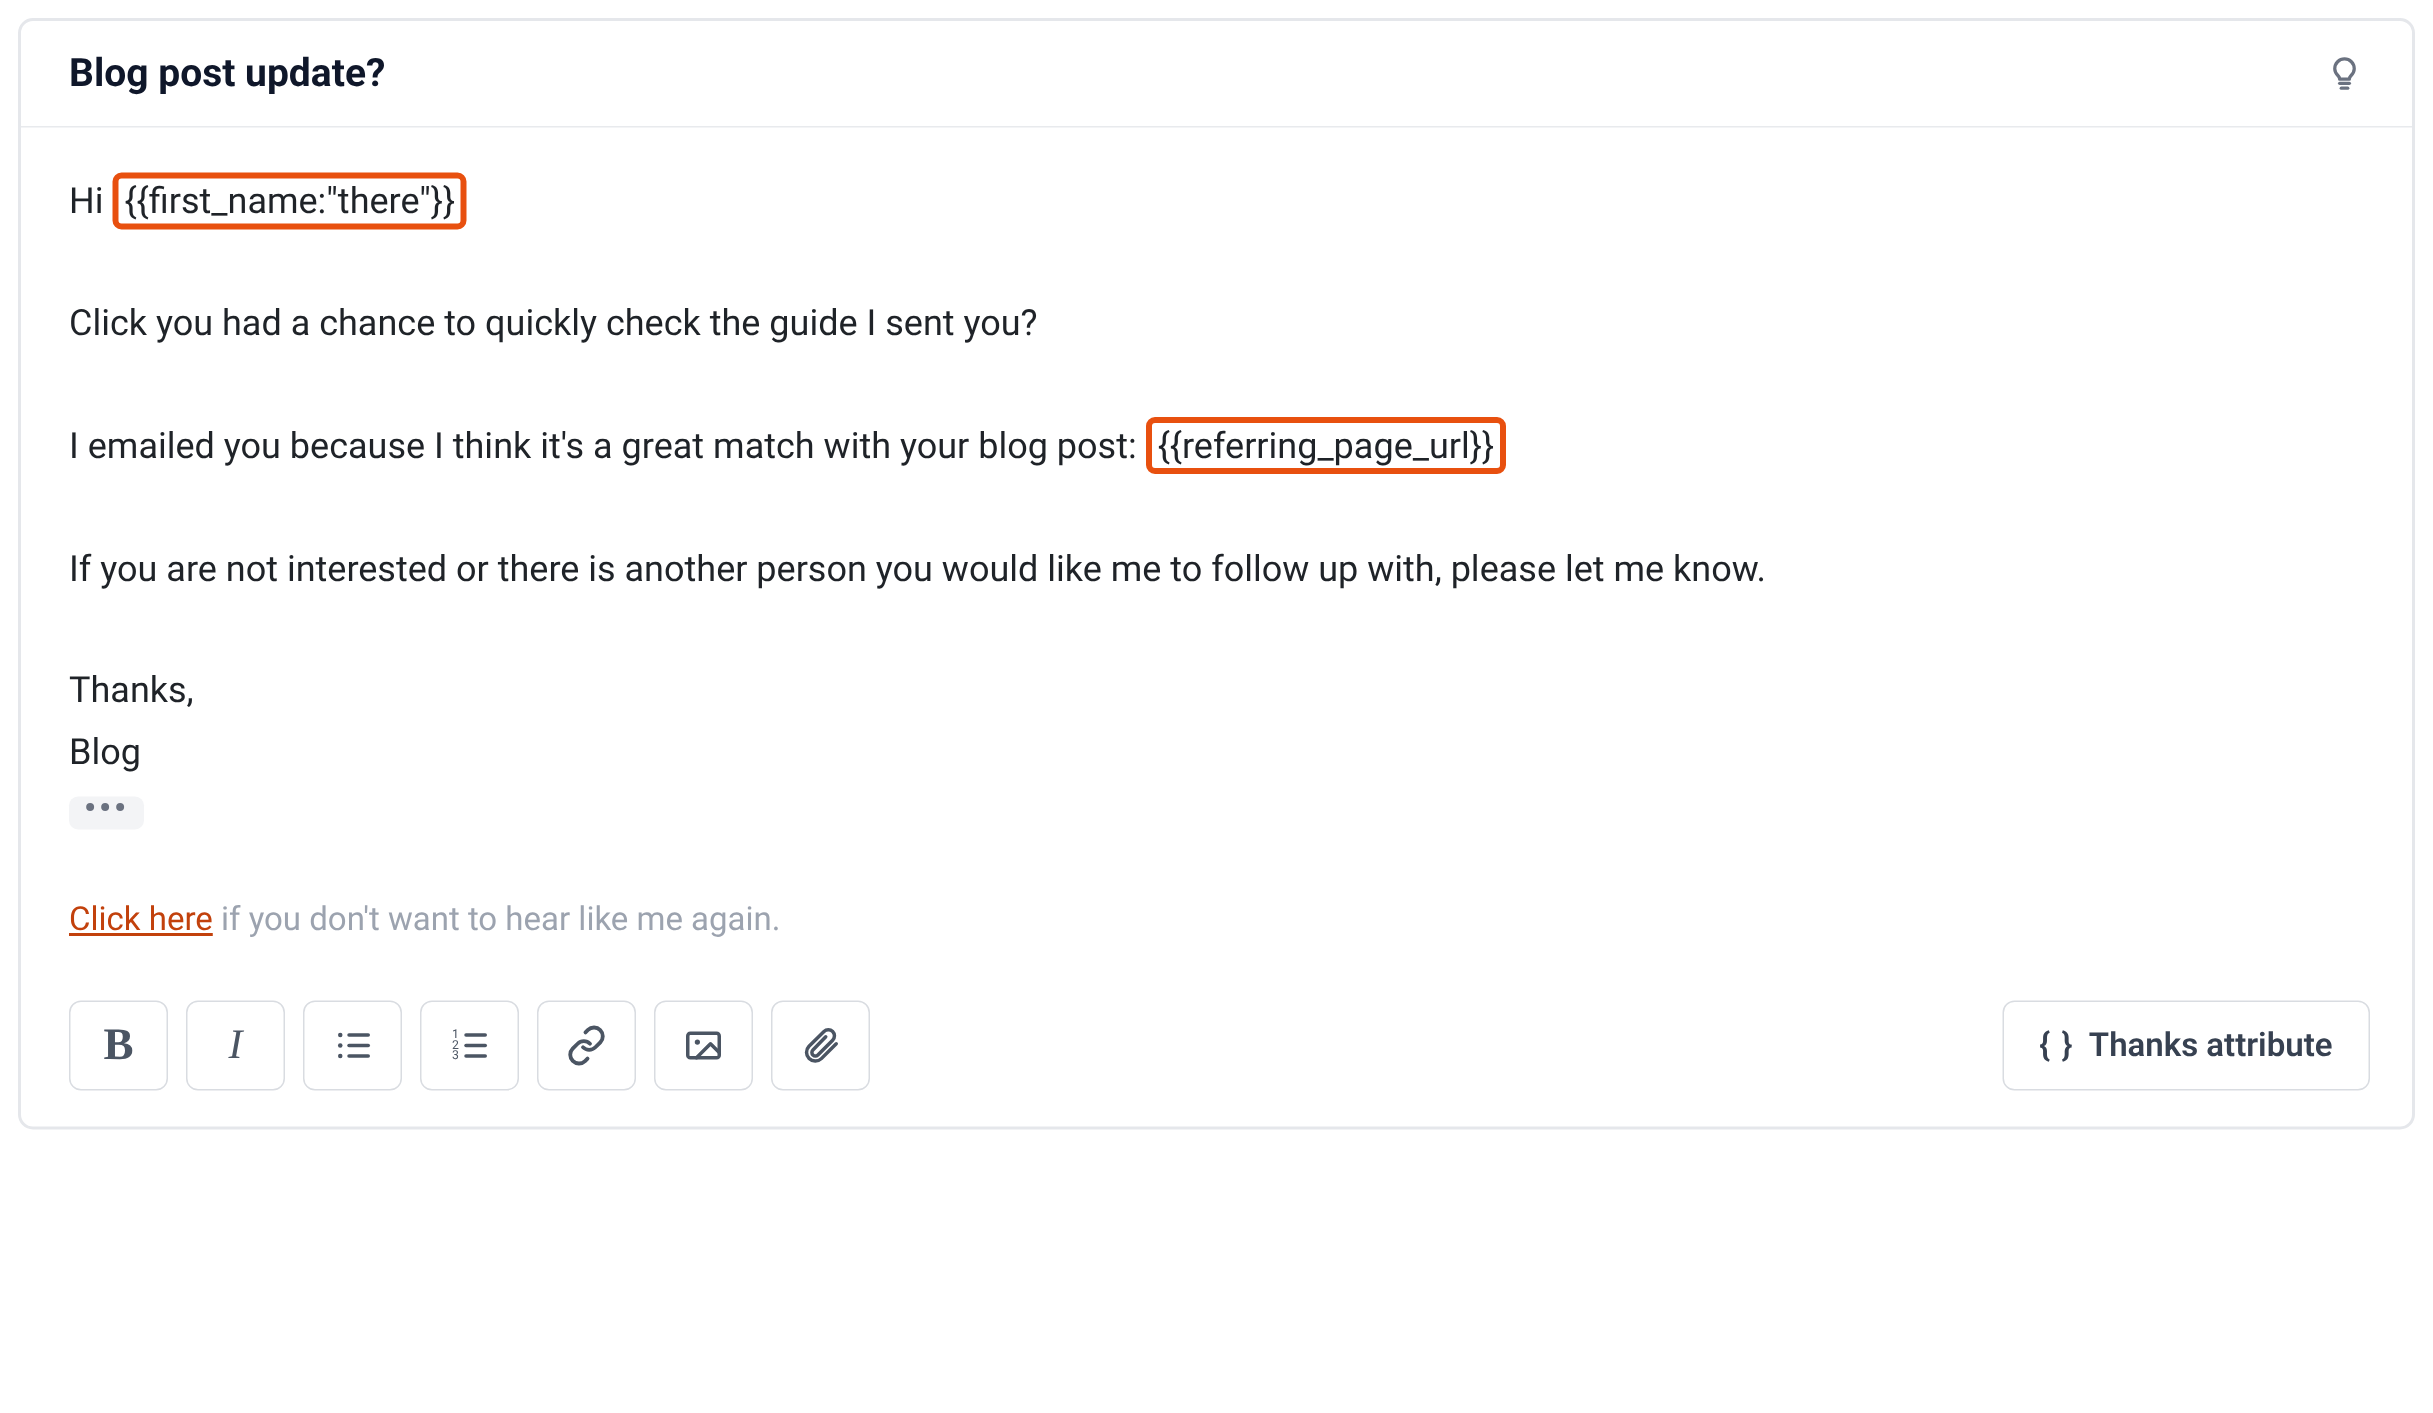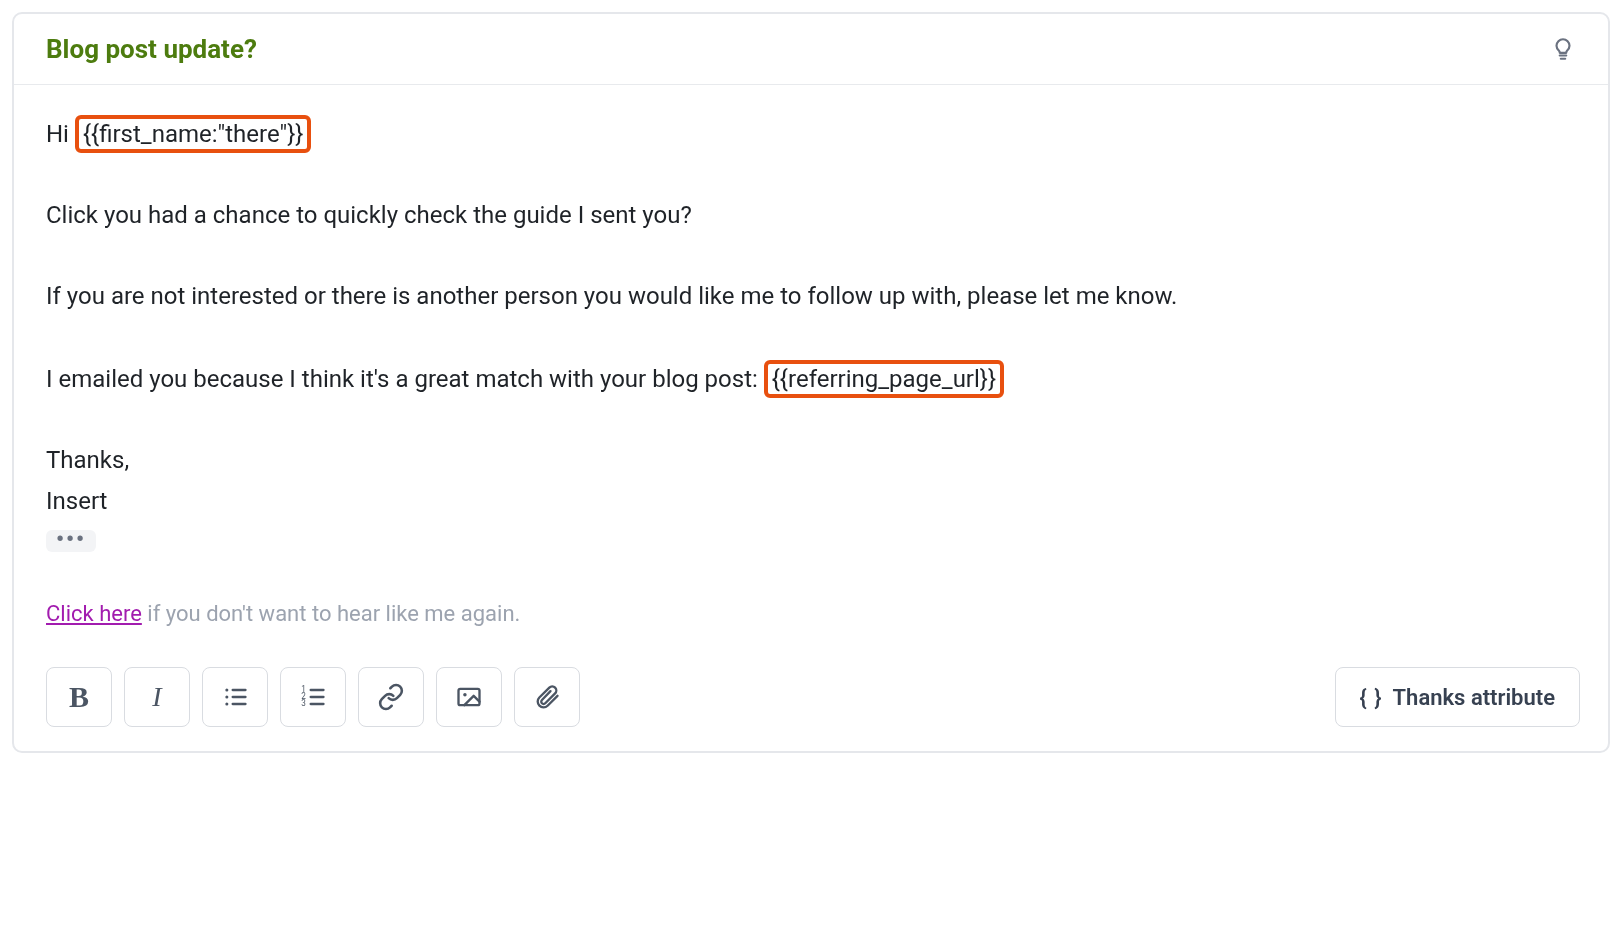--- a/index.html
+++ b/index.html
@@ -24,21 +24,21 @@
   .subject-row {
     display: flex;
     align-items: center;
     justify-content: space-between;
     padding: 20px 32px;
     border-bottom: 1px solid #e8eaed;
   }
   .subject-text {
     font-size: 26px;
     font-weight: 700;
-    color: #4d7c0f;
+    color: #0f172a;
   }
   .hint-icon {
     width: 26px;
     height: 26px;
     color: #6b7280;
     display: flex;
     align-items: center;
     justify-content: center;
   }
   .body-area {
@@ -75,21 +75,21 @@
     cursor: pointer;
     height: 22px;
   }
   .unsub-row {
     margin-top: 40px;
     font-size: 22px;
     color: #9ca3af;
   }
   .unsub-link {
     text-decoration: underline;
-    color: #a21caf;
+    color: #c2410c;
     cursor: pointer;
   }
   .toolbar-row {
     display: flex;
     align-items: center;
     justify-content: space-between;
     padding: 16px 28px 24px 32px;
   }
   .tool-group {
     display: flex;
@@ -146,26 +146,26 @@
           <path d="M12 3a6 6 0 0 0-6 6c0 2.2 1.2 3.6 2.3 4.7.6.6.7 1.1.7 1.8h6c0-.7.1-1.2.7-1.8C16.8 12.6 18 11.2 18 9a6 6 0 0 0-6-6z"></path>
         </svg>
       </div>
     </div>
 
     <div class="body-area">
       <p>
         <span>Hi </span><span class="highlight-box">{{first_name:"there"}}</span>
       </p>
       <p>Click you had a chance to quickly check the guide I sent you?</p>
-      <p>If you are not interested or there is another person you would like me to follow up with, please let me know.</p>
       <p>
         <span>I emailed you because I think it's a great match with your blog post: </span><span class="highlight-box">{{referring_page_url}}</span>
       </p>
+      <p>If you are not interested or there is another person you would like me to follow up with, please let me know.</p>
       <p class="thanks">Thanks,</p>
-      <p class="tight">Insert</p>
+      <p class="tight">Blog</p>
       <div class="ellipsis-pill">•••</div>
 
       <div class="unsub-row">
         <span class="unsub-link">Click here</span><span> if you don't want to hear like me again.</span>
       </div>
     </div>
 
     <div class="toolbar-row">
       <div class="tool-group">
         <div class="tool-btn">

